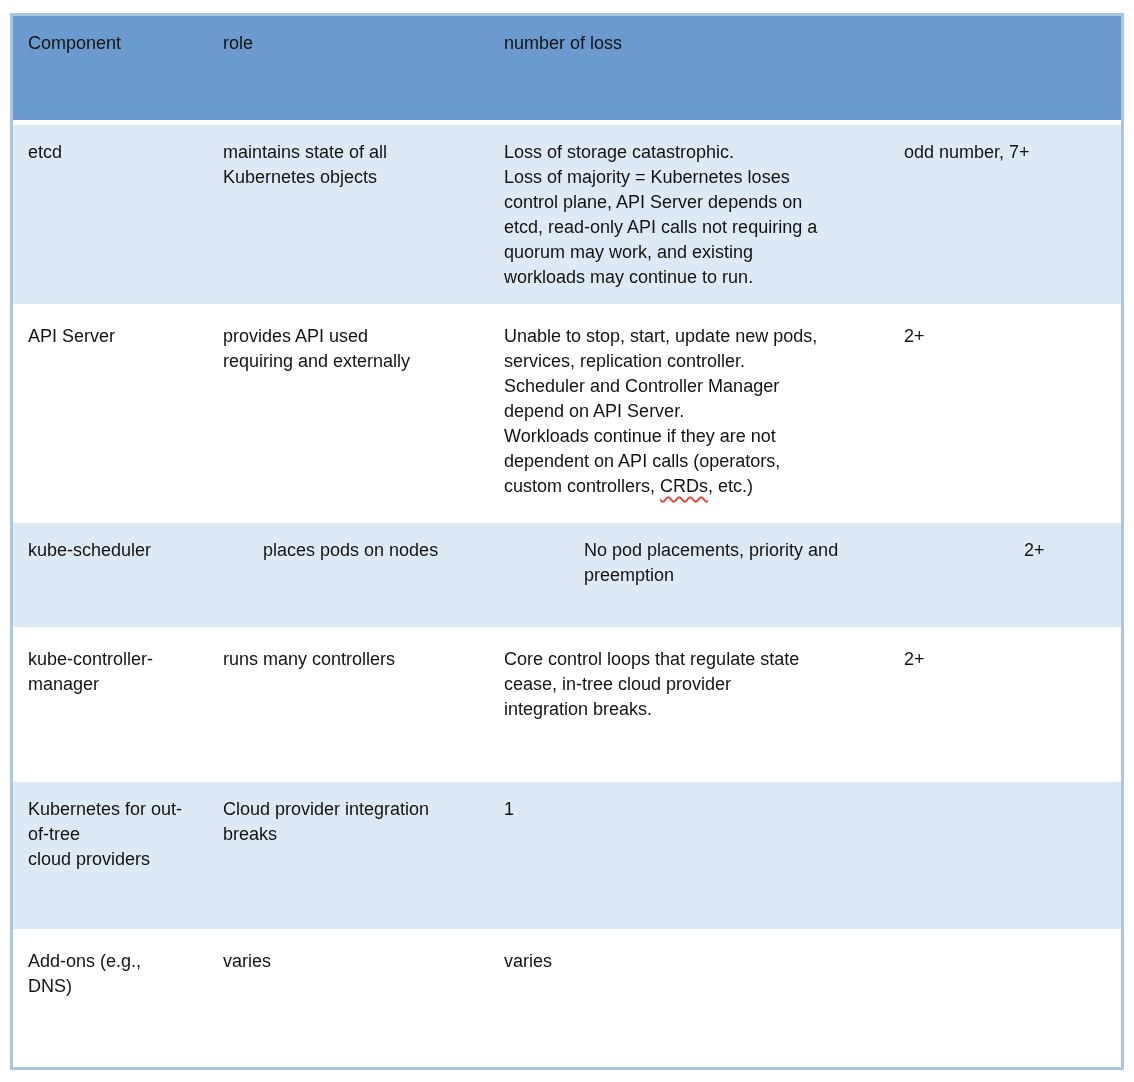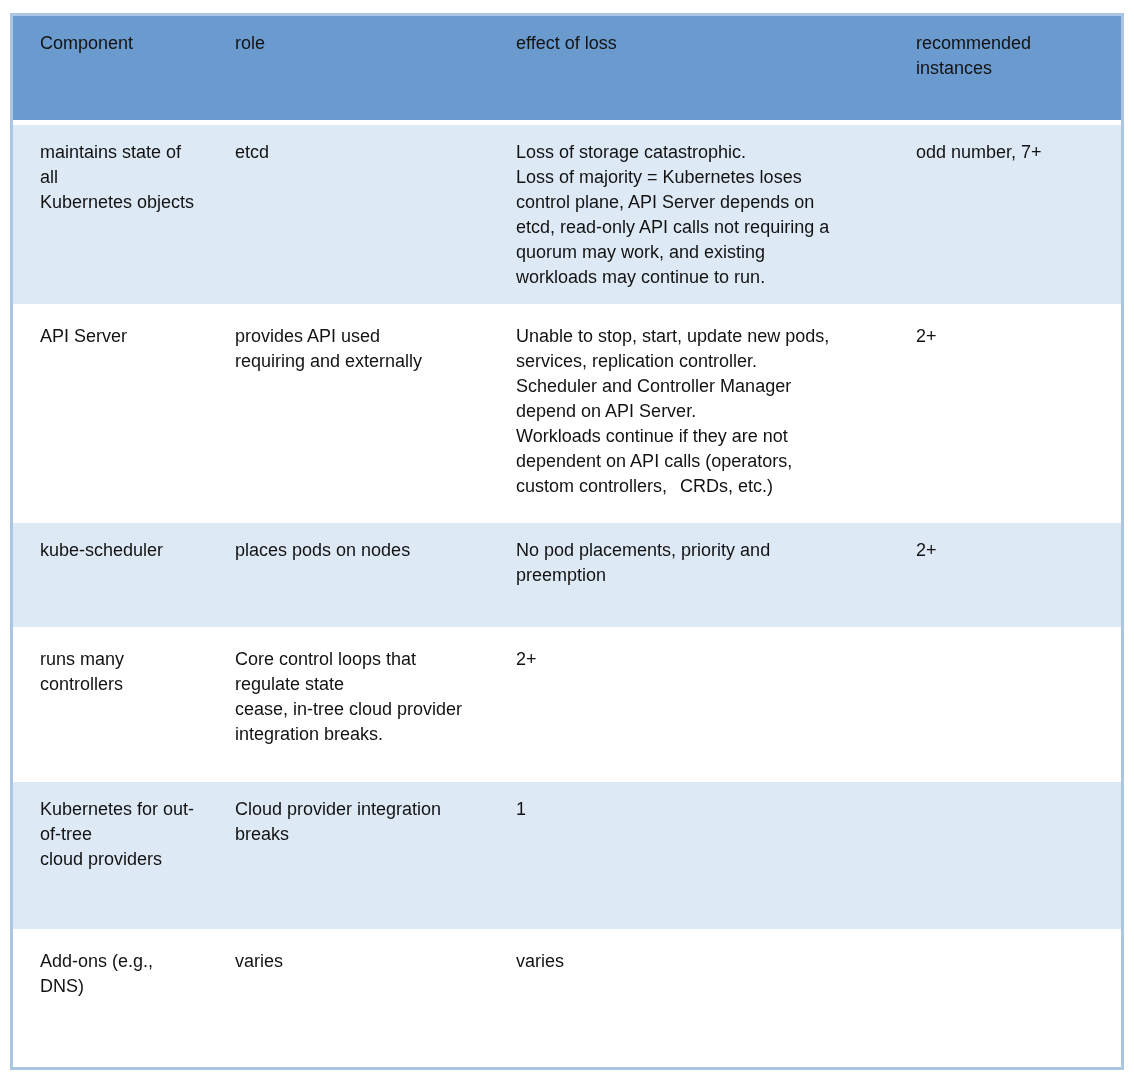--- a/index.html
+++ b/index.html
@@ -22,68 +22,65 @@
     display: flex;
     flex-direction: column;
     gap: 5px;
   }
   .trow {
     display: grid;
     grid-template-columns: 195px 281px 400px 1fr;
     width: 100%;
     box-sizing: border-box;
     flex: 0 0 auto;
-    padding-left: 12px;
   }
   .trow.header {
     background: #6a9ace;
     min-height: 104px;
   }
   .trow.alt { background: #dde9f5; }
   .trow.plain { background: #ffffff; }
   .r0 { min-height: 179px; }
   .r1 { min-height: 209px; }
-  .r2 { min-height: 104px; }
+  .r2 { min-height: 104px; gap: 40px; }
   .r3 { min-height: 145px; }
   .r4 { min-height: 147px; }
   .r5 { min-height: 130px; flex: 1 1 auto; }
   .cell {
     box-sizing: border-box;
     padding: 15px 16px 10px 15px;
     font-size: 18px;
     line-height: 25px;
     color: #131313;
     white-space: pre-line;
     overflow-wrap: break-word;
     word-break: break-word;
   }
   .misspelled {
+    text-decoration: underline;
     text-decoration-style: wavy;
     text-decoration-color: #e04335;
     text-decoration-thickness: 2px;
     text-underline-offset: 4px;
-    margin-left: 8px;
   }
 </style>
 </head>
 <body>
 
 <div class="doc-table">
   <div class="trow header">
     <div class="cell">Component</div>
     <div class="cell">role</div>
-    <div class="cell">effect of loss</div>
-    <div class="cell">recommended
-instances</div>
+    <div class="cell">number of loss</div>
   </div>
 
 <div class="trow r0 alt">
+      <div class="cell">etcd</div>
       <div class="cell">maintains state of all
 Kubernetes objects</div>
-      <div class="cell">etcd</div>
       <div class="cell">Loss of storage catastrophic.
 Loss of majority = Kubernetes loses
 control plane, API Server depends on
 etcd, read-only API calls not requiring a
 quorum may work, and existing
 workloads may continue to run.</div>
       <div class="cell">odd number, 7+</div>
     </div>
     <div class="trow r1 plain">
       <div class="cell">API Server</div>
@@ -99,20 +96,21 @@
       <div class="cell">2+</div>
     </div>
     <div class="trow r2 alt">
       <div class="cell">kube-scheduler</div>
       <div class="cell">places pods on nodes</div>
       <div class="cell">No pod placements, priority and
 preemption</div>
       <div class="cell">2+</div>
     </div>
     <div class="trow r3 plain">
+      <div class="cell">kube-controller-manager</div>
       <div class="cell">runs many controllers</div>
       <div class="cell">Core control loops that regulate state
 cease, in-tree cloud provider
 integration breaks.</div>
       <div class="cell">2+</div>
     </div>
     <div class="trow r4 alt">
       <div class="cell">Kubernetes for out-of-tree
 cloud providers</div>
       <div class="cell">Cloud provider integration breaks</div>

